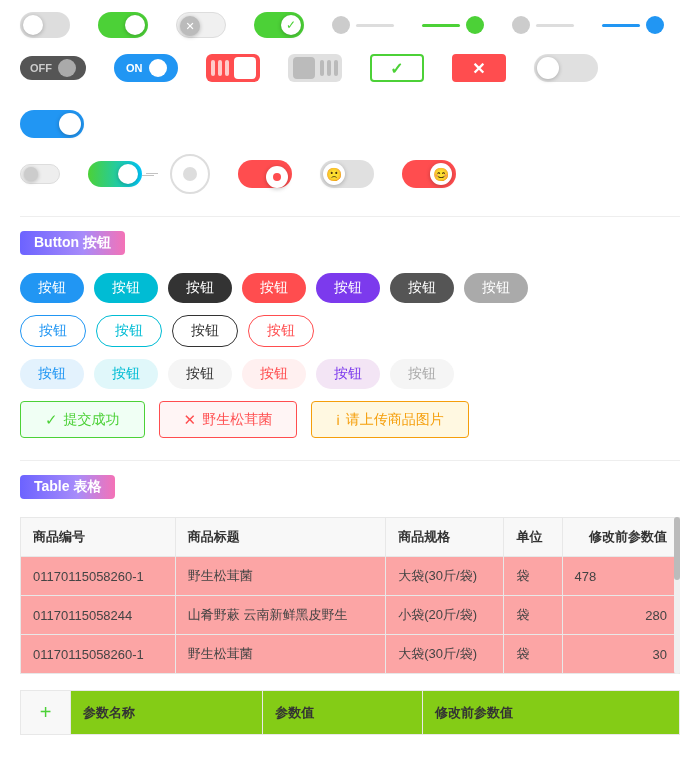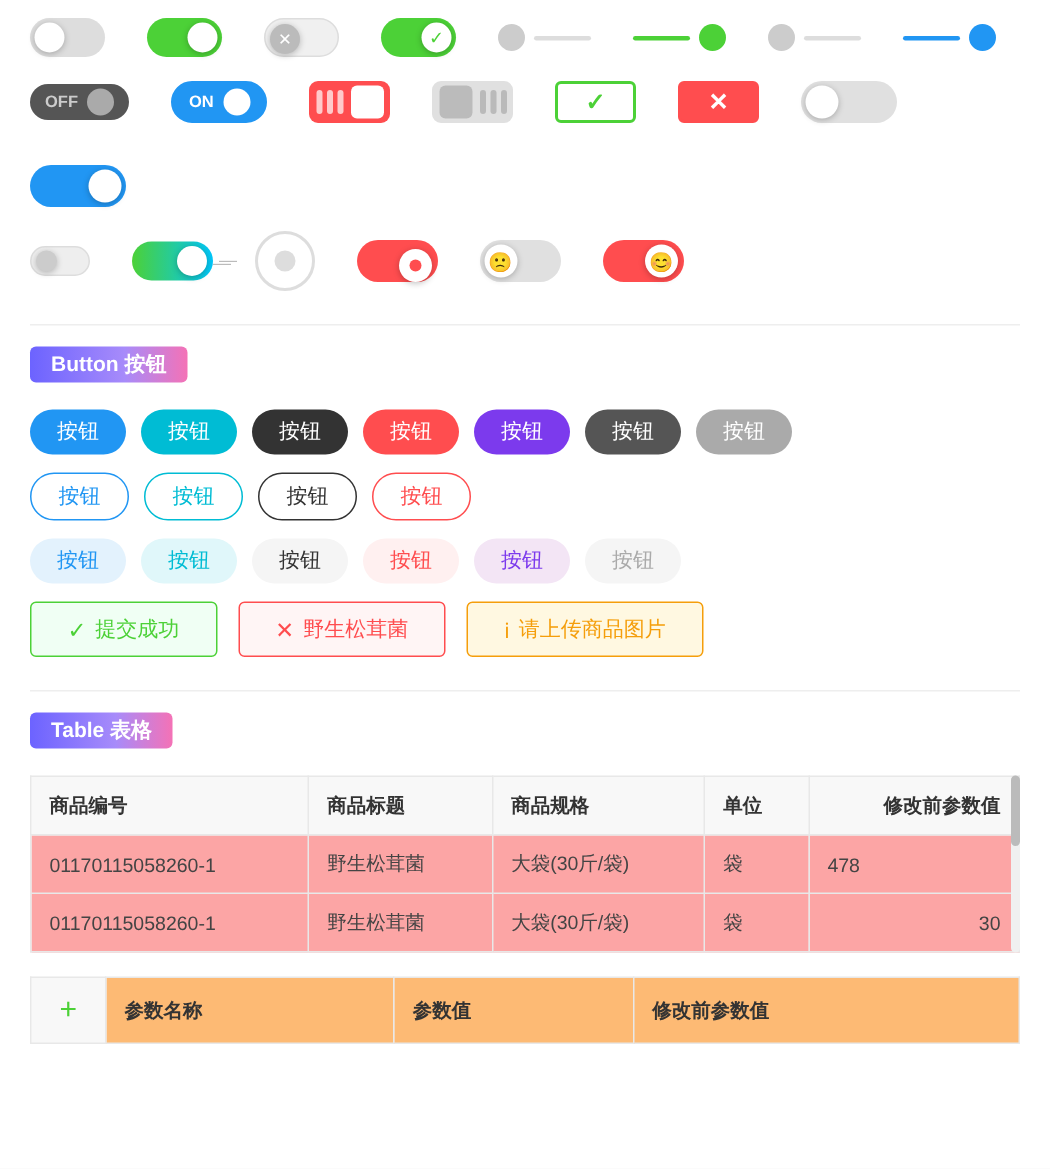--- a/index.html
+++ b/index.html
@@ -333,21 +333,21 @@
     }
 
     
     .bottom-table {
       width: 100%;
       border-collapse: collapse;
       font-size: 13px;
       margin-top: 16px;
     }
     .bottom-table th {
-      background: #fdba74;
+      background: #84cc16;
       border: 1px solid #e8e8e8;
       padding: 10px 12px;
       font-weight: bold;
       color: #333;
       text-align: left;
     }
     .bottom-table .add-cell {
       background: #f8f8f8;
       border: 1px solid #e8e8e8;
       padding: 10px 12px;
@@ -574,20 +574,27 @@
         </thead>
         <tbody>
           <tr>
             <td>01170115058260-1</td>
             <td>野生松茸菌</td>
             <td>大袋(30斤/袋)</td>
             <td>袋</td>
             <td style="text-align:left;">478</td>
           </tr>
           <tr>
+            <td>01170115058244</td>
+            <td>山肴野蔌 云南新鲜黑皮野生</td>
+            <td>小袋(20斤/袋)</td>
+            <td>袋</td>
+            <td style="text-align:right;">280</td>
+          </tr>
+          <tr>
             <td>01170115058260-1</td>
             <td>野生松茸菌</td>
             <td>大袋(30斤/袋)</td>
             <td>袋</td>
             <td style="text-align:right;">30</td>
           </tr>
         </tbody>
       </table>
       <div class="scrollbar-track">
         <div class="scrollbar-thumb"></div>

